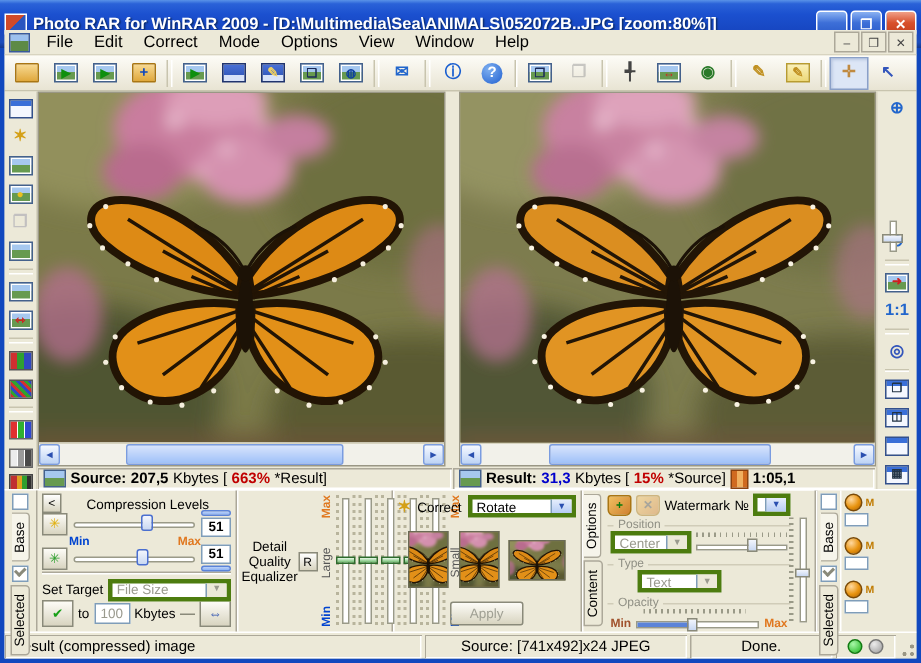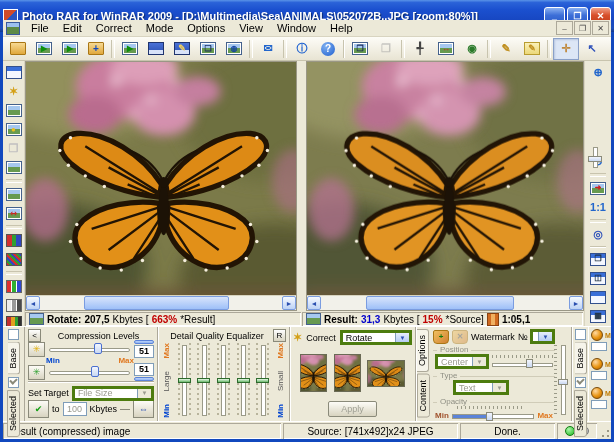--- a/index.html
+++ b/index.html
@@ -123,21 +123,21 @@
   .combo .db{margin-left:auto;width:13px;height:100%;background:linear-gradient(180deg,#e6eefc,#b6ccf4);
     border-left:1px solid #7f9db9;display:flex;align-items:center;justify-content:center;font-size:6px;color:#2a4fb0;}
   .combo.dis{color:#9a9a8e;}
   .combo.dis .db{background:#ece9d8;color:#9a9a8e;}
   .sqbtn{width:19px;height:16px;border:1px solid #8a8a7a;background:linear-gradient(180deg,#fdfcf7,#d8d4c0);
     display:flex;align-items:center;justify-content:center;font-size:9px;flex:none;}
   .txtin{width:22px;height:12px;border:1px solid #7f9db9;background:#fff;font-size:9px;color:#9a9a8e;
     text-align:center;font-family:"Liberation Sans",sans-serif;padding:0;}
   .dashline{flex:1;border-top:1px solid #8a8a7a;height:0;}
   
-  .g-eq{width:132px;display:flex;flex-direction:column;}
+  .g-eq{width:104px;display:flex;flex-direction:row;}
   .eq-head{display:flex;font-size:9px;align-items:center;}
   .eq-head .t{flex:1;text-align:center;}
   .eq-body{flex:1;display:flex;align-items:stretch;justify-content:space-between;padding:1px 0;}
   .eq-lbl{display:flex;flex-direction:column;justify-content:space-between;align-items:center;font-size:8px;font-weight:bold;width:11px;}
   .rot{writing-mode:vertical-rl;transform:rotate(180deg);}
   .dimtxt{color:#555;font-weight:normal;}
   .bands{flex:1;display:flex;justify-content:space-evenly;}
   .band{position:relative;width:15px;background:
      repeating-linear-gradient(180deg,#b8b49c 0 2px,transparent 2px 5px) 1px 0/2px 100% no-repeat,
      repeating-linear-gradient(180deg,#b8b49c 0 2px,transparent 2px 5px) right 1px top 0/2px 100% no-repeat;}
@@ -448,21 +448,21 @@
                 <span class="sthumb" style="left:18%;width:60%"></span>
               </span>
             <span class="sarr">►</span>
           </div>
         </div>
       </div>
 
       <div class="inforow">
         <div class="icell c1">
           <span class="mini-img"></span>
-          <span class="bold">Rotate:</span>
+          <span class="bold">Source:</span>
           <span class="bold">207,5</span>
           <span>Kbytes  [</span>
             <span class="red">663%</span>
             <span>*Result]</span>
         </div>
         <div class="icell c2">
           <span class="mini-img"></span>
           <span class="bold">Result:</span>
           <span class="blue">31,3</span>
           <span>Kbytes  [</span>

